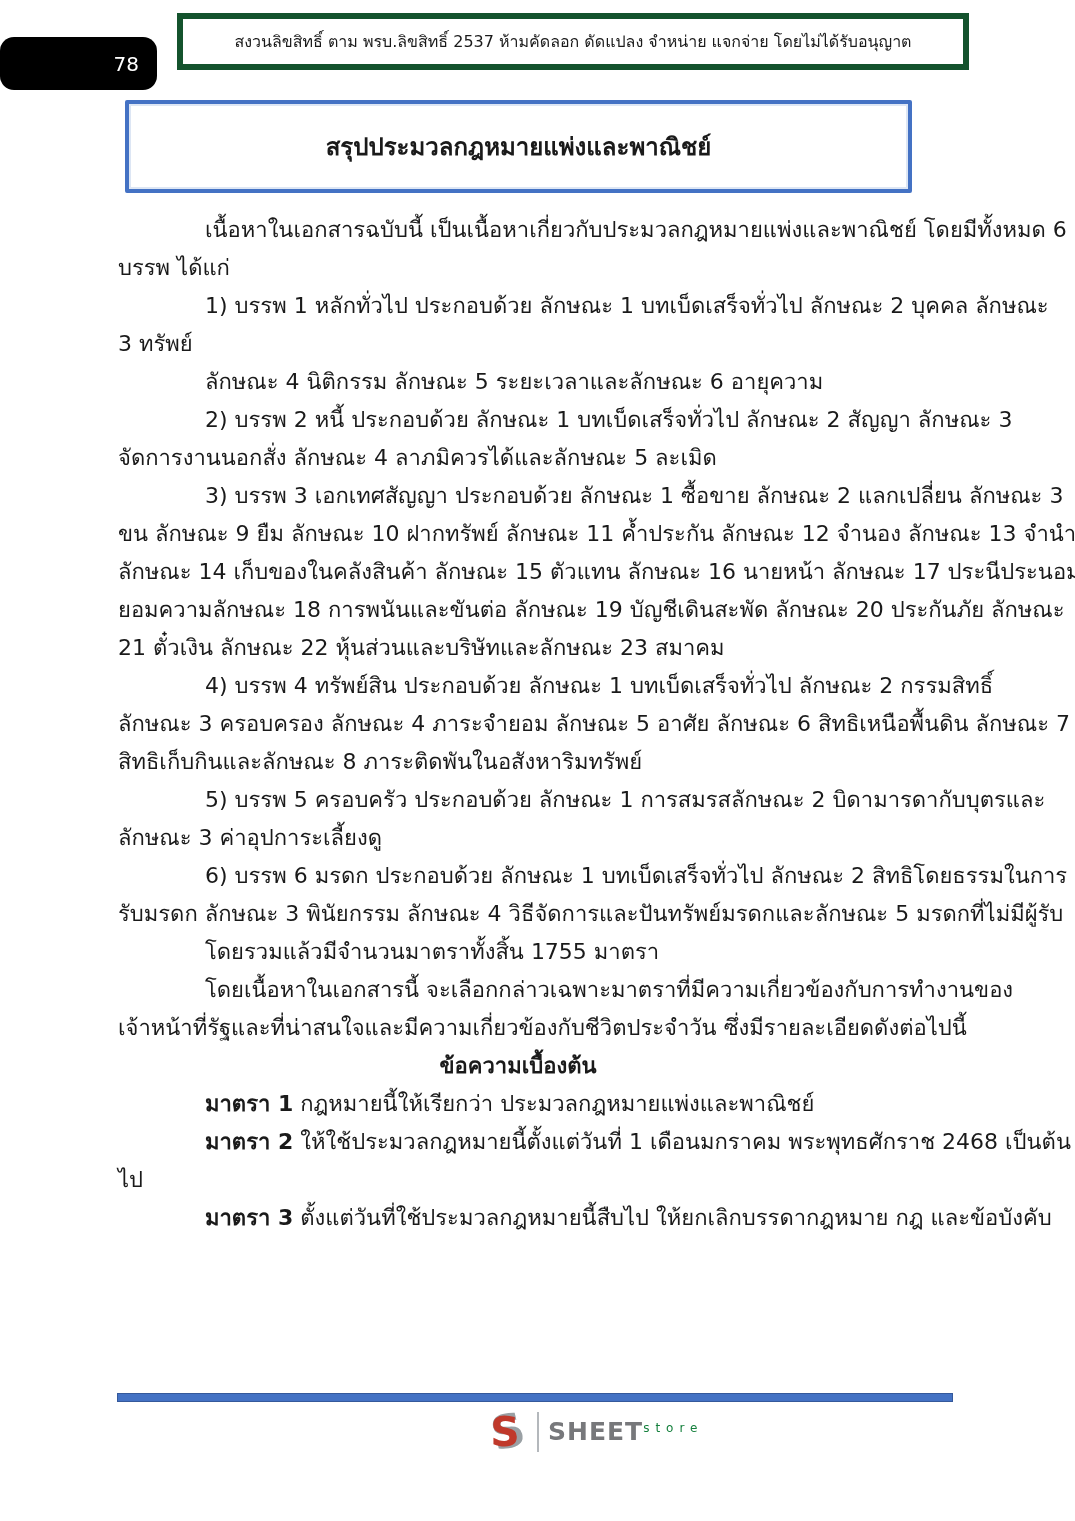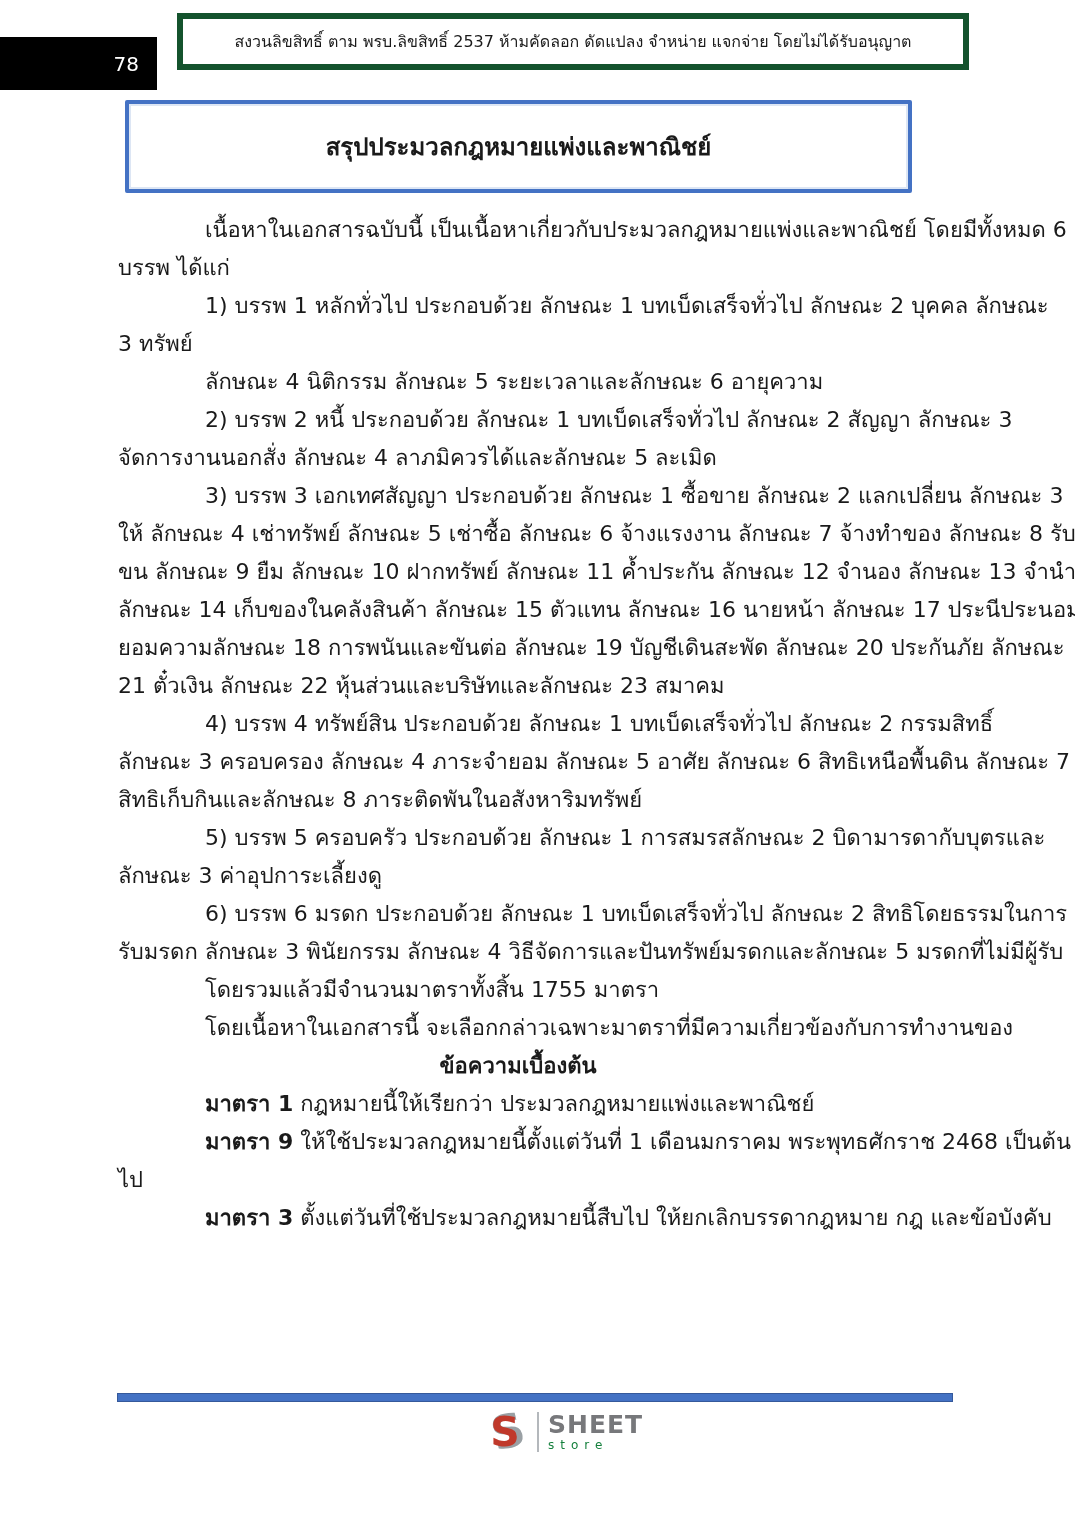--- a/index.html
+++ b/index.html
@@ -11,20 +11,21 @@
     font-family:"DejaVu Sans","Liberation Sans",sans-serif;
     color:#1a1a1a;
   }
   
   .pagenum-box{
     position:absolute;left:0;top:37px;width:157px;height:53px;
     background:#000;color:#fff;
     display:flex;align-items:center;justify-content:flex-end;
     padding-right:18px;box-sizing:border-box;
     font-size:20px;
+    border-radius:14px;
   }
   
   .copyright-box{
     position:absolute;left:177px;top:13px;width:792px;height:57px;
     border:6px solid #14532d;box-sizing:border-box;
     display:flex;align-items:center;justify-content:center;
     font-size:16px;white-space:nowrap;
   }
   
   .title-box{
@@ -48,21 +49,21 @@
     position:absolute;left:117px;top:1393px;width:836px;height:9px;
     background:#4472C4;border:1px solid #35599b;box-sizing:border-box;
   }
   .logo{
     position:absolute;left:481px;top:1408px;
     display:flex;align-items:center;
   }
   .logo-sep{
     width:2px;height:40px;background:#b4b8bc;margin:0 9px 0 6px;
   }
-  .logo-words{display:flex;flex-direction:column;}
+  .logo-words{display:flex;flex-direction:row;}
   .logo-text{
     font-size:25px;font-weight:bold;color:#77787b;letter-spacing:1px;line-height:24px;
   }
   .logo-subtext{
     font-size:12px;color:#15803d;letter-spacing:6px;line-height:14px;margin-top:1px;
   }
 </style>
 </head>
 <body>
 
@@ -82,37 +83,37 @@
 
   <div class="body-text" id="body-text">
       <div class="line indent">เนื้อหาในเอกสารฉบับนี้ เป็นเนื้อหาเกี่ยวกับประมวลกฎหมายแพ่งและพาณิชย์ โดยมีทั้งหมด 6</div>
       <div class="line">บรรพ ได้แก่</div>
       <div class="line indent">1) บรรพ 1 หลักทั่วไป ประกอบด้วย ลักษณะ 1 บทเบ็ดเสร็จทั่วไป ลักษณะ 2 บุคคล ลักษณะ</div>
       <div class="line">3 ทรัพย์</div>
       <div class="line indent">ลักษณะ 4 นิติกรรม ลักษณะ 5 ระยะเวลาและลักษณะ 6 อายุความ</div>
       <div class="line indent">2) บรรพ 2 หนี้ ประกอบด้วย ลักษณะ 1 บทเบ็ดเสร็จทั่วไป ลักษณะ 2 สัญญา ลักษณะ 3</div>
       <div class="line">จัดการงานนอกสั่ง ลักษณะ 4 ลาภมิควรได้และลักษณะ 5 ละเมิด</div>
       <div class="line indent">3) บรรพ 3 เอกเทศสัญญา ประกอบด้วย ลักษณะ 1 ซื้อขาย ลักษณะ 2 แลกเปลี่ยน ลักษณะ 3</div>
-      <div class="line">ให้ ลักษณะ 4 เช่าทรัพย์ ลักษณะ 5 เช่าซื้อ ลักษณะ 6 จ้างแรงงาน ลักษณะ 7 จ้างทำของ ลักษณะ 8 รับ</div>
       <div class="line">ขน ลักษณะ 9 ยืม ลักษณะ 10 ฝากทรัพย์ ลักษณะ 11 ค้ำประกัน ลักษณะ 12 จำนอง ลักษณะ 13 จำนำ</div>
       <div class="line">ลักษณะ 14 เก็บของในคลังสินค้า ลักษณะ 15 ตัวแทน ลักษณะ 16 นายหน้า ลักษณะ 17 ประนีประนอม</div>
       <div class="line">ยอมความลักษณะ 18 การพนันและขันต่อ ลักษณะ 19 บัญชีเดินสะพัด ลักษณะ 20 ประกันภัย ลักษณะ</div>
       <div class="line">21 ตั๋วเงิน ลักษณะ 22 หุ้นส่วนและบริษัทและลักษณะ 23 สมาคม</div>
       <div class="line indent">4) บรรพ 4 ทรัพย์สิน ประกอบด้วย ลักษณะ 1 บทเบ็ดเสร็จทั่วไป ลักษณะ 2 กรรมสิทธิ์</div>
       <div class="line">ลักษณะ 3 ครอบครอง ลักษณะ 4 ภาระจำยอม ลักษณะ 5 อาศัย ลักษณะ 6 สิทธิเหนือพื้นดิน ลักษณะ 7</div>
       <div class="line">สิทธิเก็บกินและลักษณะ 8 ภาระติดพันในอสังหาริมทรัพย์</div>
       <div class="line indent">5) บรรพ 5 ครอบครัว ประกอบด้วย ลักษณะ 1 การสมรสลักษณะ 2 บิดามารดากับบุตรและ</div>
       <div class="line">ลักษณะ 3 ค่าอุปการะเลี้ยงดู</div>
       <div class="line indent">6) บรรพ 6 มรดก ประกอบด้วย ลักษณะ 1 บทเบ็ดเสร็จทั่วไป ลักษณะ 2 สิทธิโดยธรรมในการ</div>
       <div class="line">รับมรดก ลักษณะ 3 พินัยกรรม ลักษณะ 4 วิธีจัดการและปันทรัพย์มรดกและลักษณะ 5 มรดกที่ไม่มีผู้รับ</div>
       <div class="line indent">โดยรวมแล้วมีจำนวนมาตราทั้งสิ้น 1755 มาตรา</div>
       <div class="line indent">โดยเนื้อหาในเอกสารนี้ จะเลือกกล่าวเฉพาะมาตราที่มีความเกี่ยวข้องกับการทำงานของ</div>
+      <div class="line">เจ้าหน้าที่รัฐและที่น่าสนใจและมีความเกี่ยวข้องกับชีวิตประจำวัน ซึ่งมีรายละเอียดดังต่อไปนี้</div>
       <div class="line center">ข้อความเบื้องต้น</div>
       <div class="line indent"><span class="b">มาตรา 1</span> กฎหมายนี้ให้เรียกว่า ประมวลกฎหมายแพ่งและพาณิชย์</div>
-      <div class="line indent"><span class="b">มาตรา 9</span> ให้ใช้ประมวลกฎหมายนี้ตั้งแต่วันที่ 1 เดือนมกราคม พระพุทธศักราช 2468 เป็นต้น</div>
+      <div class="line indent"><span class="b">มาตรา 2</span> ให้ใช้ประมวลกฎหมายนี้ตั้งแต่วันที่ 1 เดือนมกราคม พระพุทธศักราช 2468 เป็นต้น</div>
       <div class="line">ไป</div>
       <div class="line indent"><span class="b">มาตรา 3</span> ตั้งแต่วันที่ใช้ประมวลกฎหมายนี้สืบไป ให้ยกเลิกบรรดากฎหมาย กฎ และข้อบังคับ</div>
     </div>
 
   <div class="footer-divider"></div>
 
   <div class="logo">
     <svg width="50" height="48" viewBox="0 0 50 48">
       <text x="27" y="40" font-size="46" font-weight="bold" fill="#9aa0a4" text-anchor="middle" transform="rotate(-14 25 24)" font-family="DejaVu Sans, Liberation Sans, sans-serif">S</text>
       <text x="24" y="38" font-size="41" font-weight="bold" fill="#c0392b" text-anchor="middle" font-family="DejaVu Sans, Liberation Sans, sans-serif">S</text>

